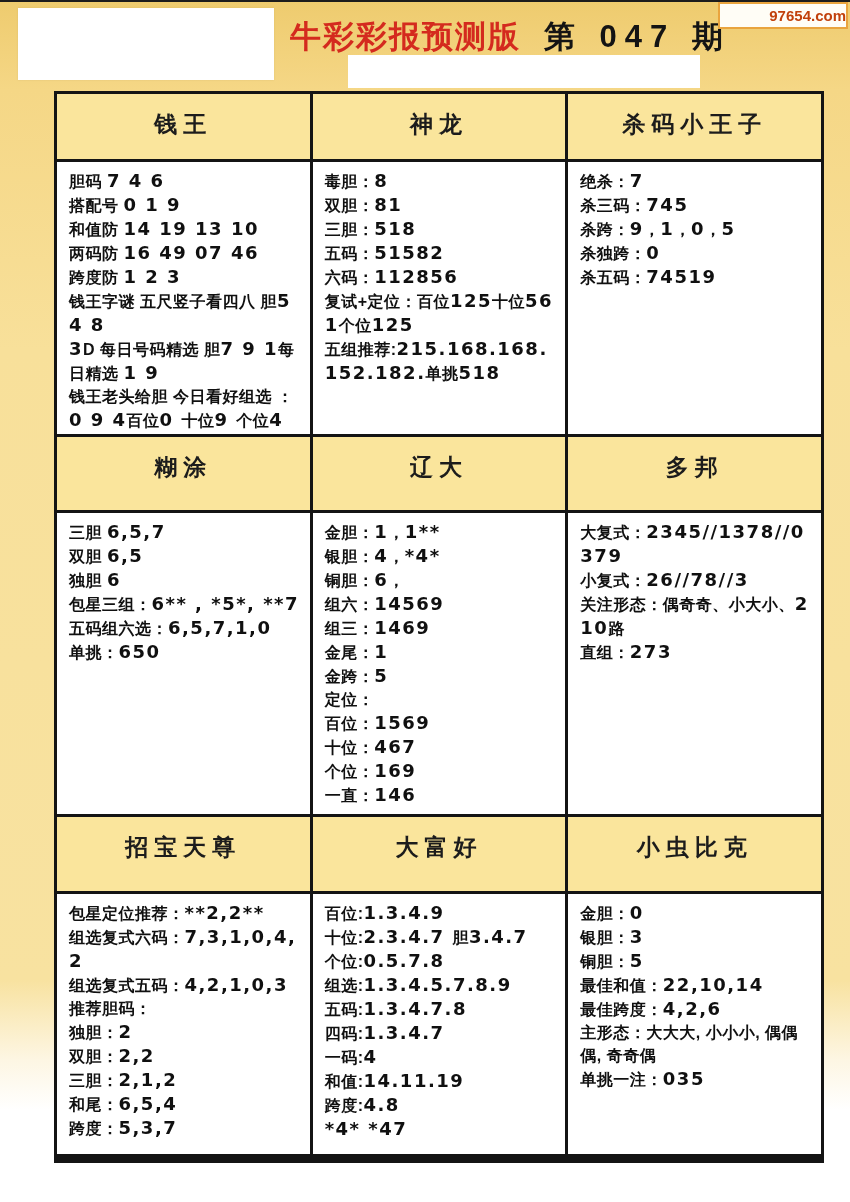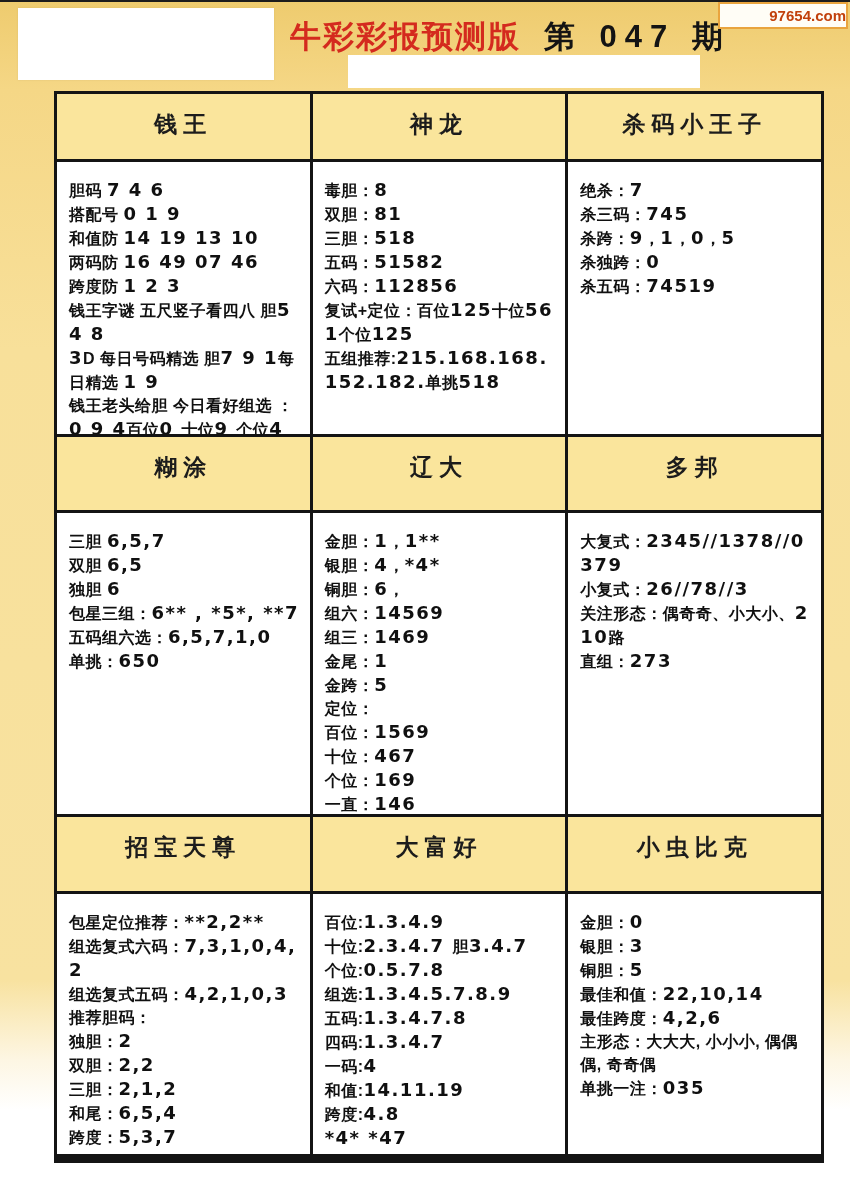--- a/index.html
+++ b/index.html
@@ -24,21 +24,21 @@
     position:absolute;left:44px;top:91px;width:770px;height:1072px;
     box-sizing:border-box;border:3px solid #141414;background:#141414;
     display:grid;grid-template-columns:1fr 1fr 1fr;grid-template-rows:340px 377px 337px;gap:3px;margin-left:10px;
   }
   .panel{background:#ffffff;display:flex;flex-direction:column;overflow:hidden;}
   .panel-header{background:#fae59c;border-bottom:3px solid #141414;text-align:center;flex:none;}
   .panel:nth-child(-n+3) .panel-header{height:65px;}
   .panel:nth-child(n+4):nth-child(-n+6) .panel-header{height:73px;}
   .panel:nth-child(n+7) .panel-header{height:74px;}
   .panel-title{display:inline-block;padding-top:15px;font-size:23px;font-weight:bold;letter-spacing:6px;color:#1c1c1c;}
-  .panel-body{flex:1;padding:16px 8px 0 12px;font-size:16px;font-weight:bold;color:#101010;}
+  .panel-body{flex:1;padding:7px 8px 0 12px;font-size:16px;font-weight:bold;color:#101010;}
   .line{line-height:23px;letter-spacing:0.5px;word-break:break-all;}
   .num{font-family:"DejaVu Sans",sans-serif;font-weight:bold;font-size:18px;letter-spacing:1.5px;}
 </style>
 </head>
 <body>
 
 <div class="top-rule"></div>
 
 <div class="blank-box box-tl"></div>
 <div class="blank-box box-under-title"></div>

